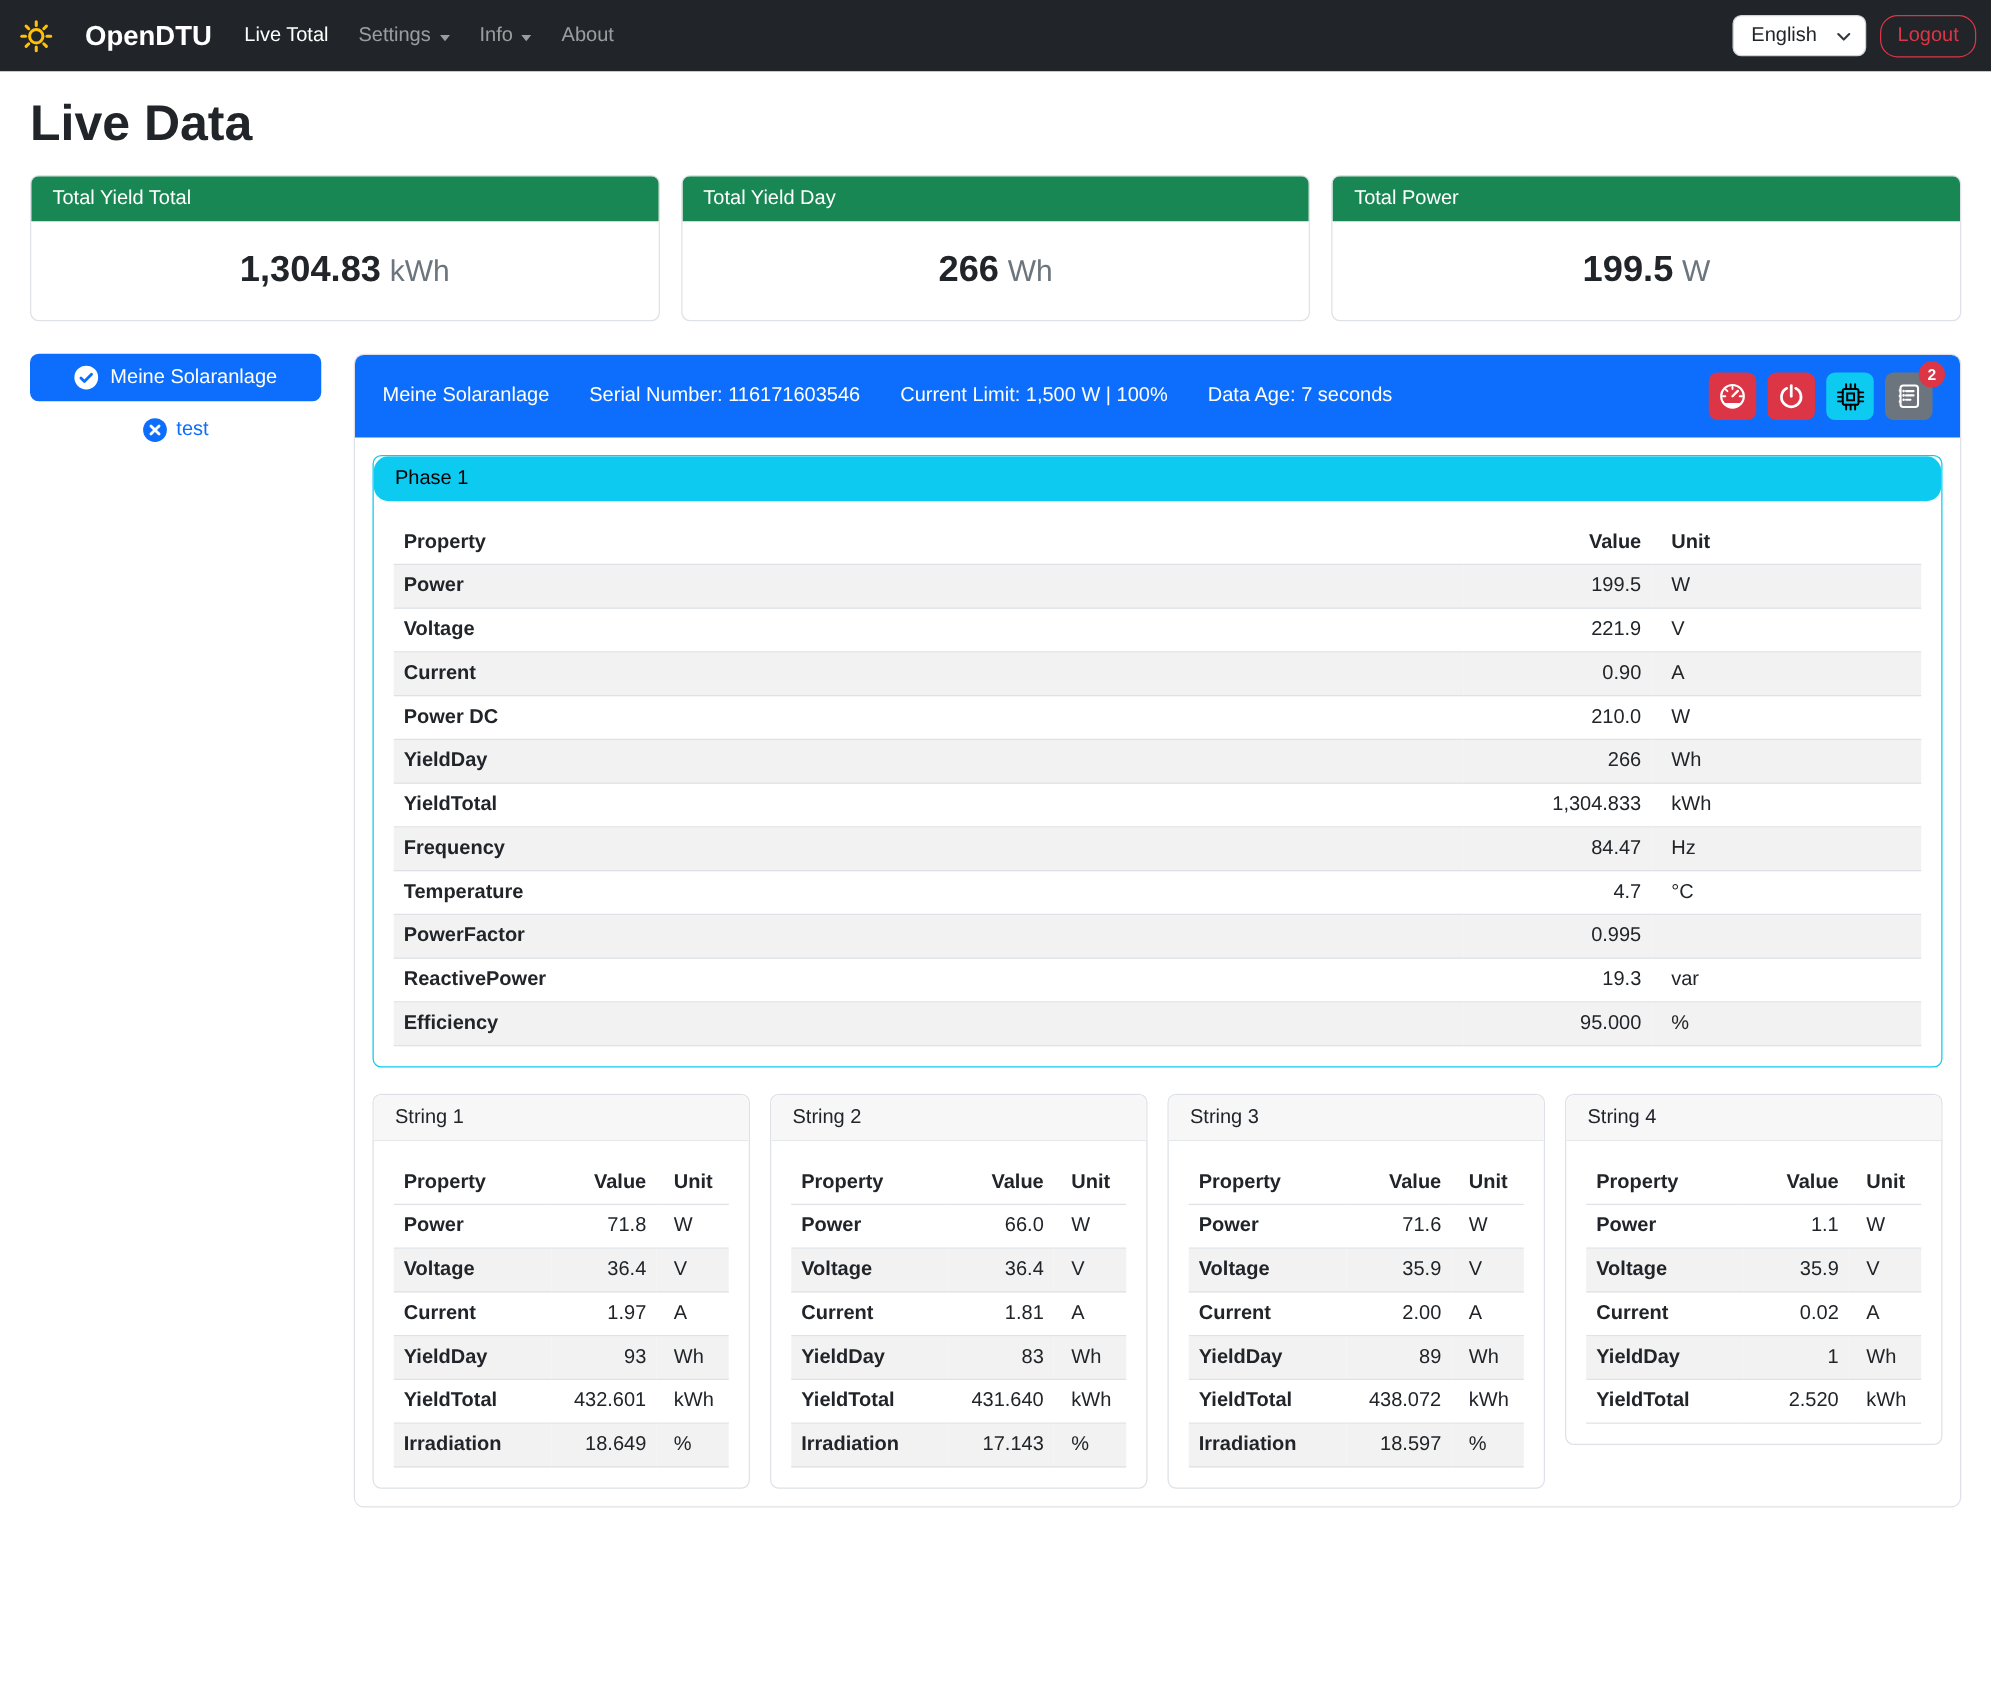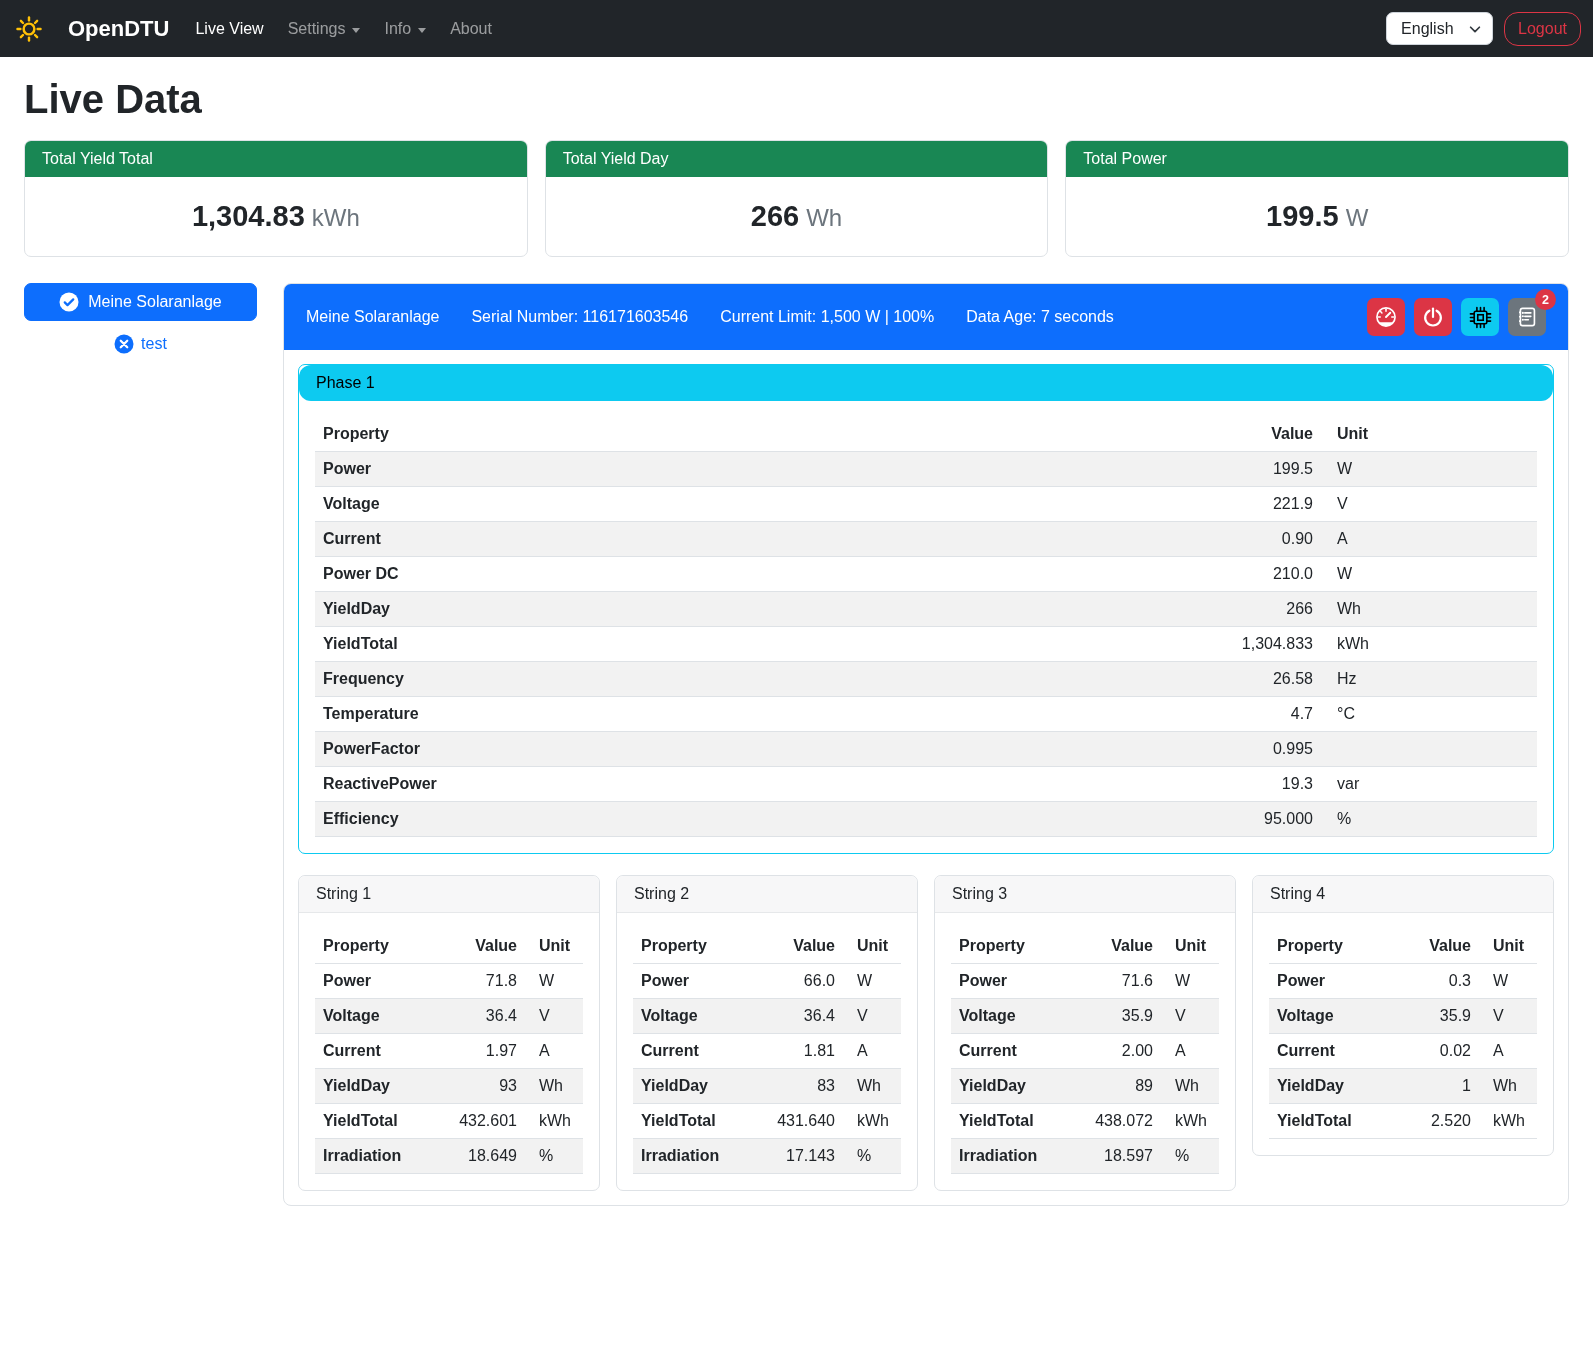--- a/index.html
+++ b/index.html
@@ -106,21 +106,21 @@
           <line x1="3" y1="13" x2="4.3" y2="11.7"></line>
             <line x1="11.7" y1="4.3" x2="13" y2="3"></line>
         </g>
         <circle cx="8" cy="8" r="3.3" fill="none" stroke="#ffc107" stroke-width="1.5"></circle>
       </svg>
     </span>
     <span>OpenDTU</span>
   </div>
   <div class="nav-links">
     <div class="nav-link active">
-      <span>Live View</span>
+      <span>Live Total</span>
     </div>
     <div class="nav-link">
       <span>Settings</span>
       <span class="caret"></span>
     </div>
     <div class="nav-link">
       <span>Info</span>
       <span class="caret"></span>
     </div>
     <div class="nav-link">
@@ -284,21 +284,21 @@
                     <td class="col-val">266</td>
                     <td class="col-unit">Wh</td>
                   </tr>
                   <tr>
                     <td class="col-prop">YieldTotal</td>
                     <td class="col-val">1,304.833</td>
                     <td class="col-unit">kWh</td>
                   </tr>
                   <tr>
                     <td class="col-prop">Frequency</td>
-                    <td class="col-val">26.58</td>
+                    <td class="col-val">84.47</td>
                     <td class="col-unit">Hz</td>
                   </tr>
                   <tr>
                     <td class="col-prop">Temperature</td>
                     <td class="col-val">4.7</td>
                     <td class="col-unit">°C</td>
                   </tr>
                   <tr>
                     <td class="col-prop">PowerFactor</td>
                     <td class="col-val">0.995</td>
@@ -469,21 +469,21 @@
                 <thead>
                   <tr>
                     <th class="col-prop">Property</th>
                     <th class="col-val">Value</th>
                     <th class="col-unit">Unit</th>
                   </tr>
                 </thead>
                 <tbody>
                     <tr>
                       <td class="col-prop">Power</td>
-                      <td class="col-val">0.3</td>
+                      <td class="col-val">1.1</td>
                       <td class="col-unit">W</td>
                     </tr>
                     <tr>
                       <td class="col-prop">Voltage</td>
                       <td class="col-val">35.9</td>
                       <td class="col-unit">V</td>
                     </tr>
                     <tr>
                       <td class="col-prop">Current</td>
                       <td class="col-val">0.02</td>

